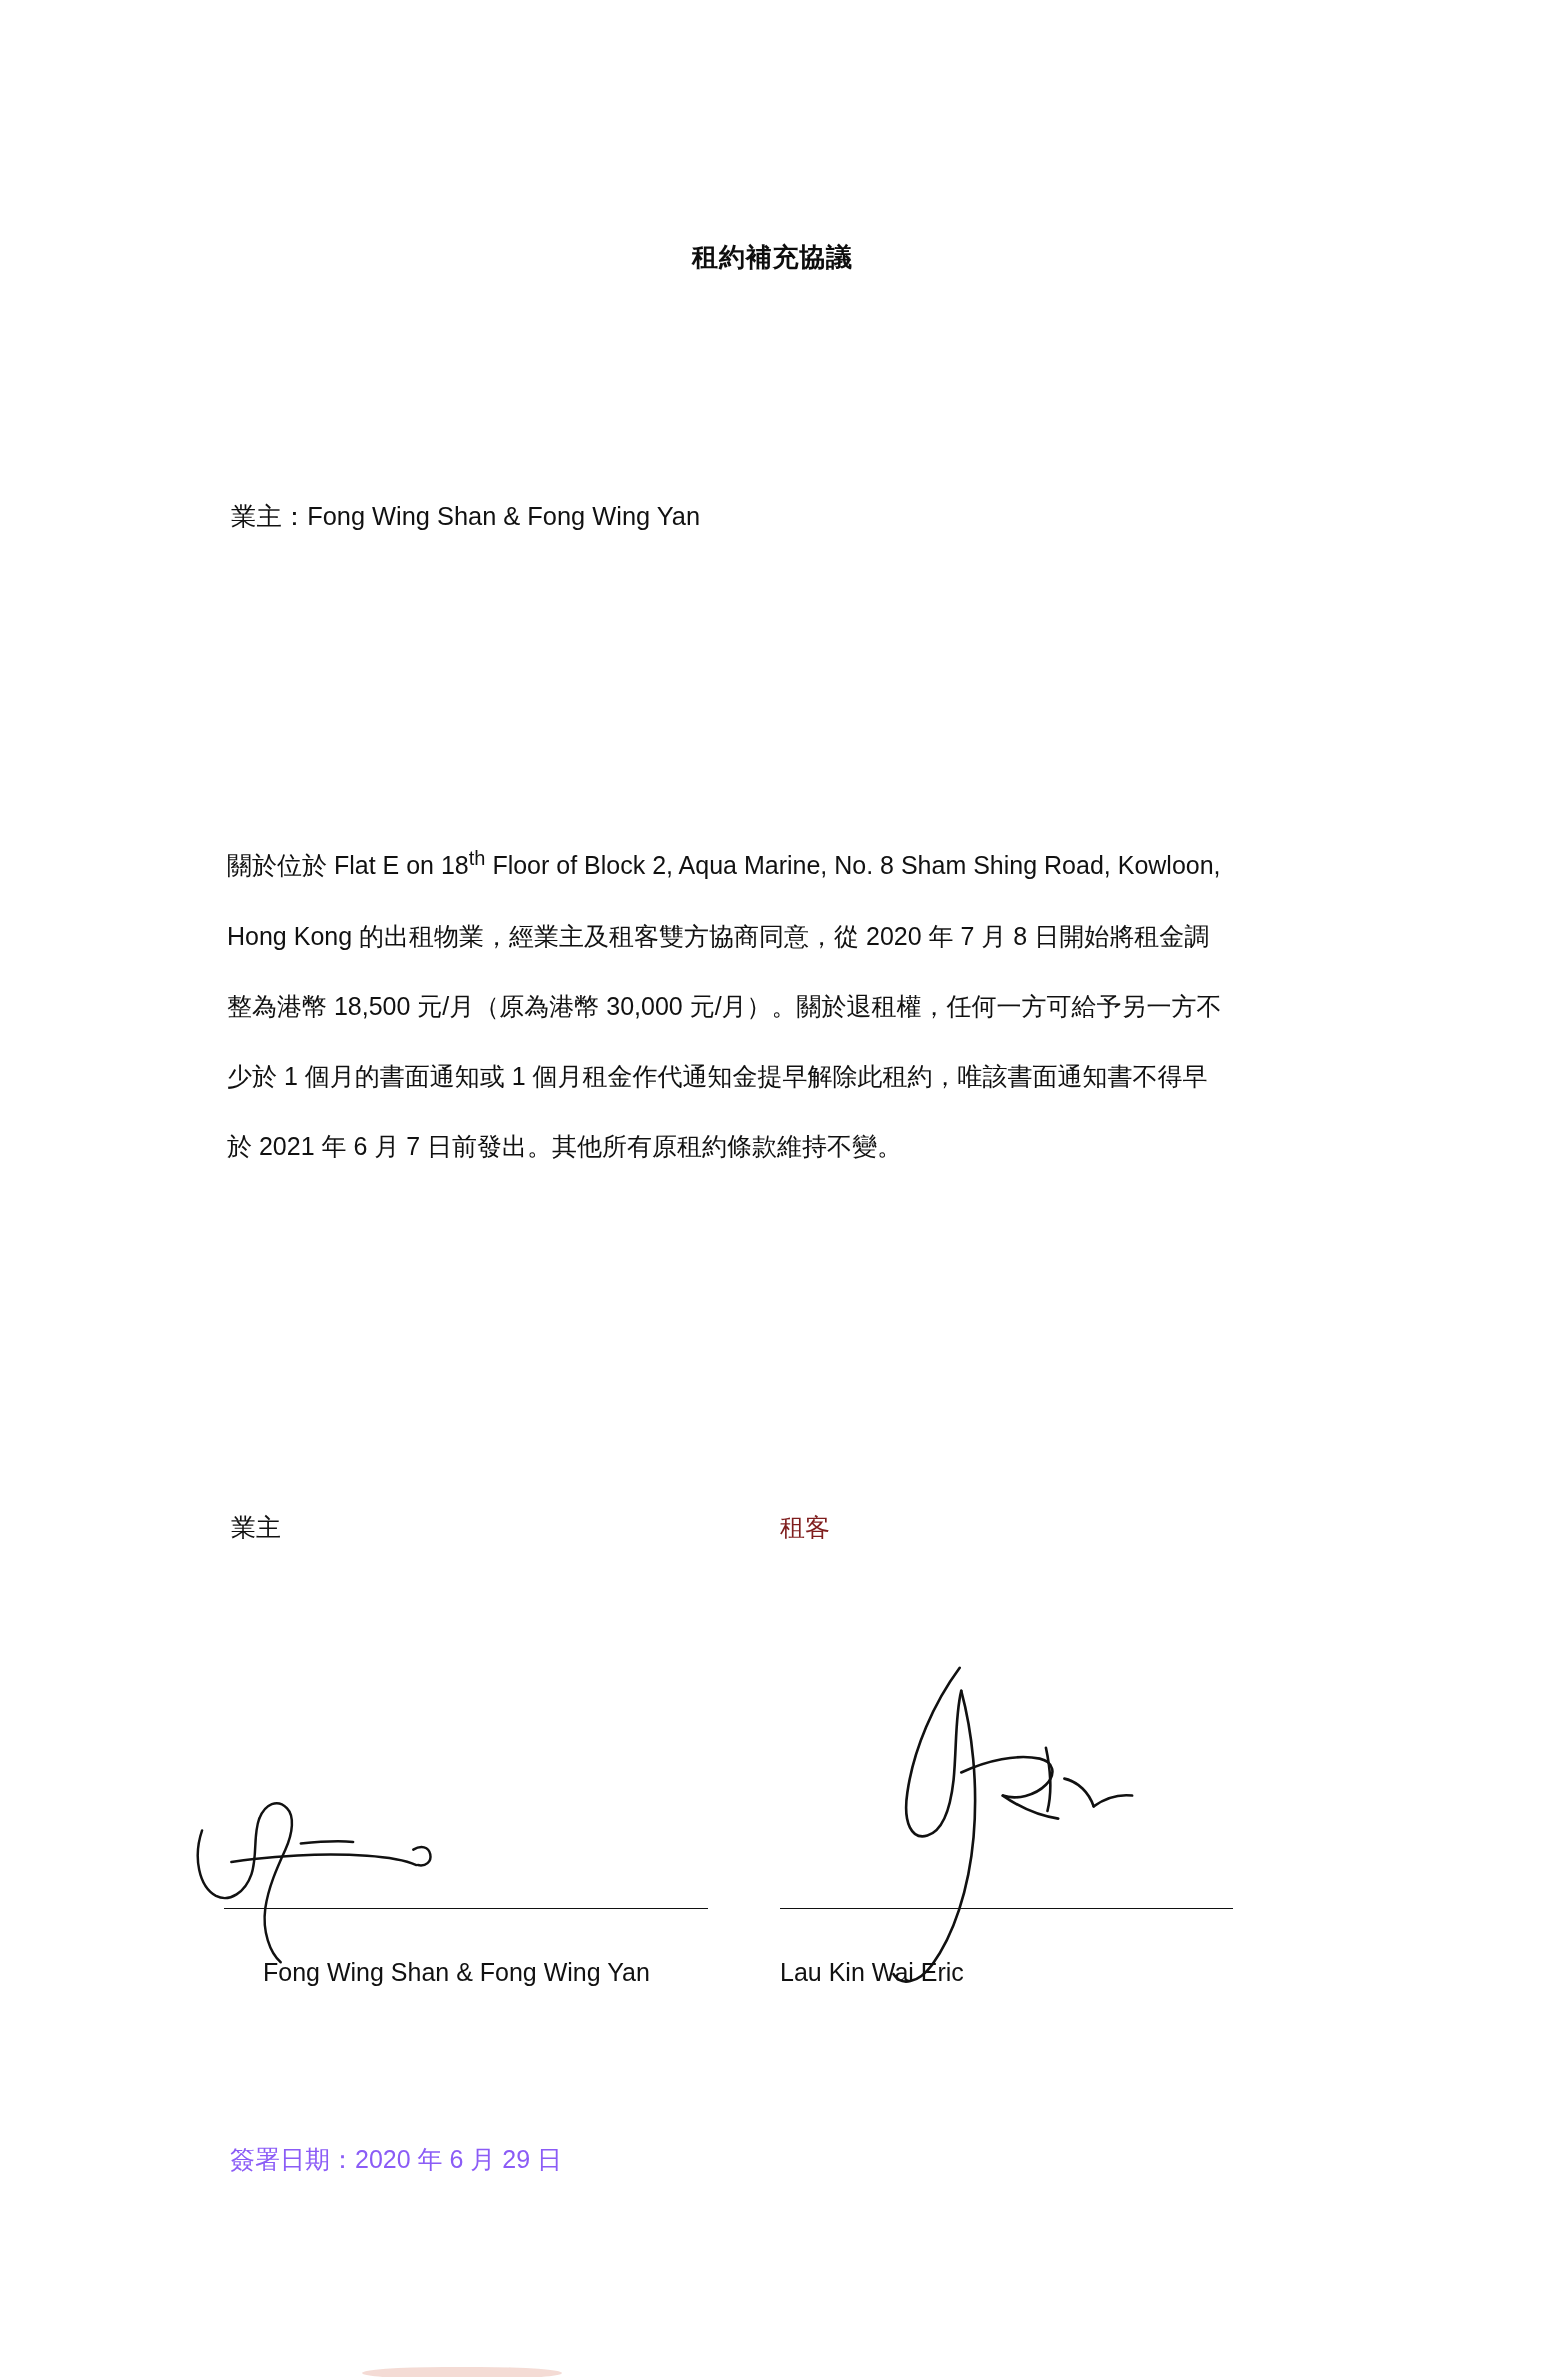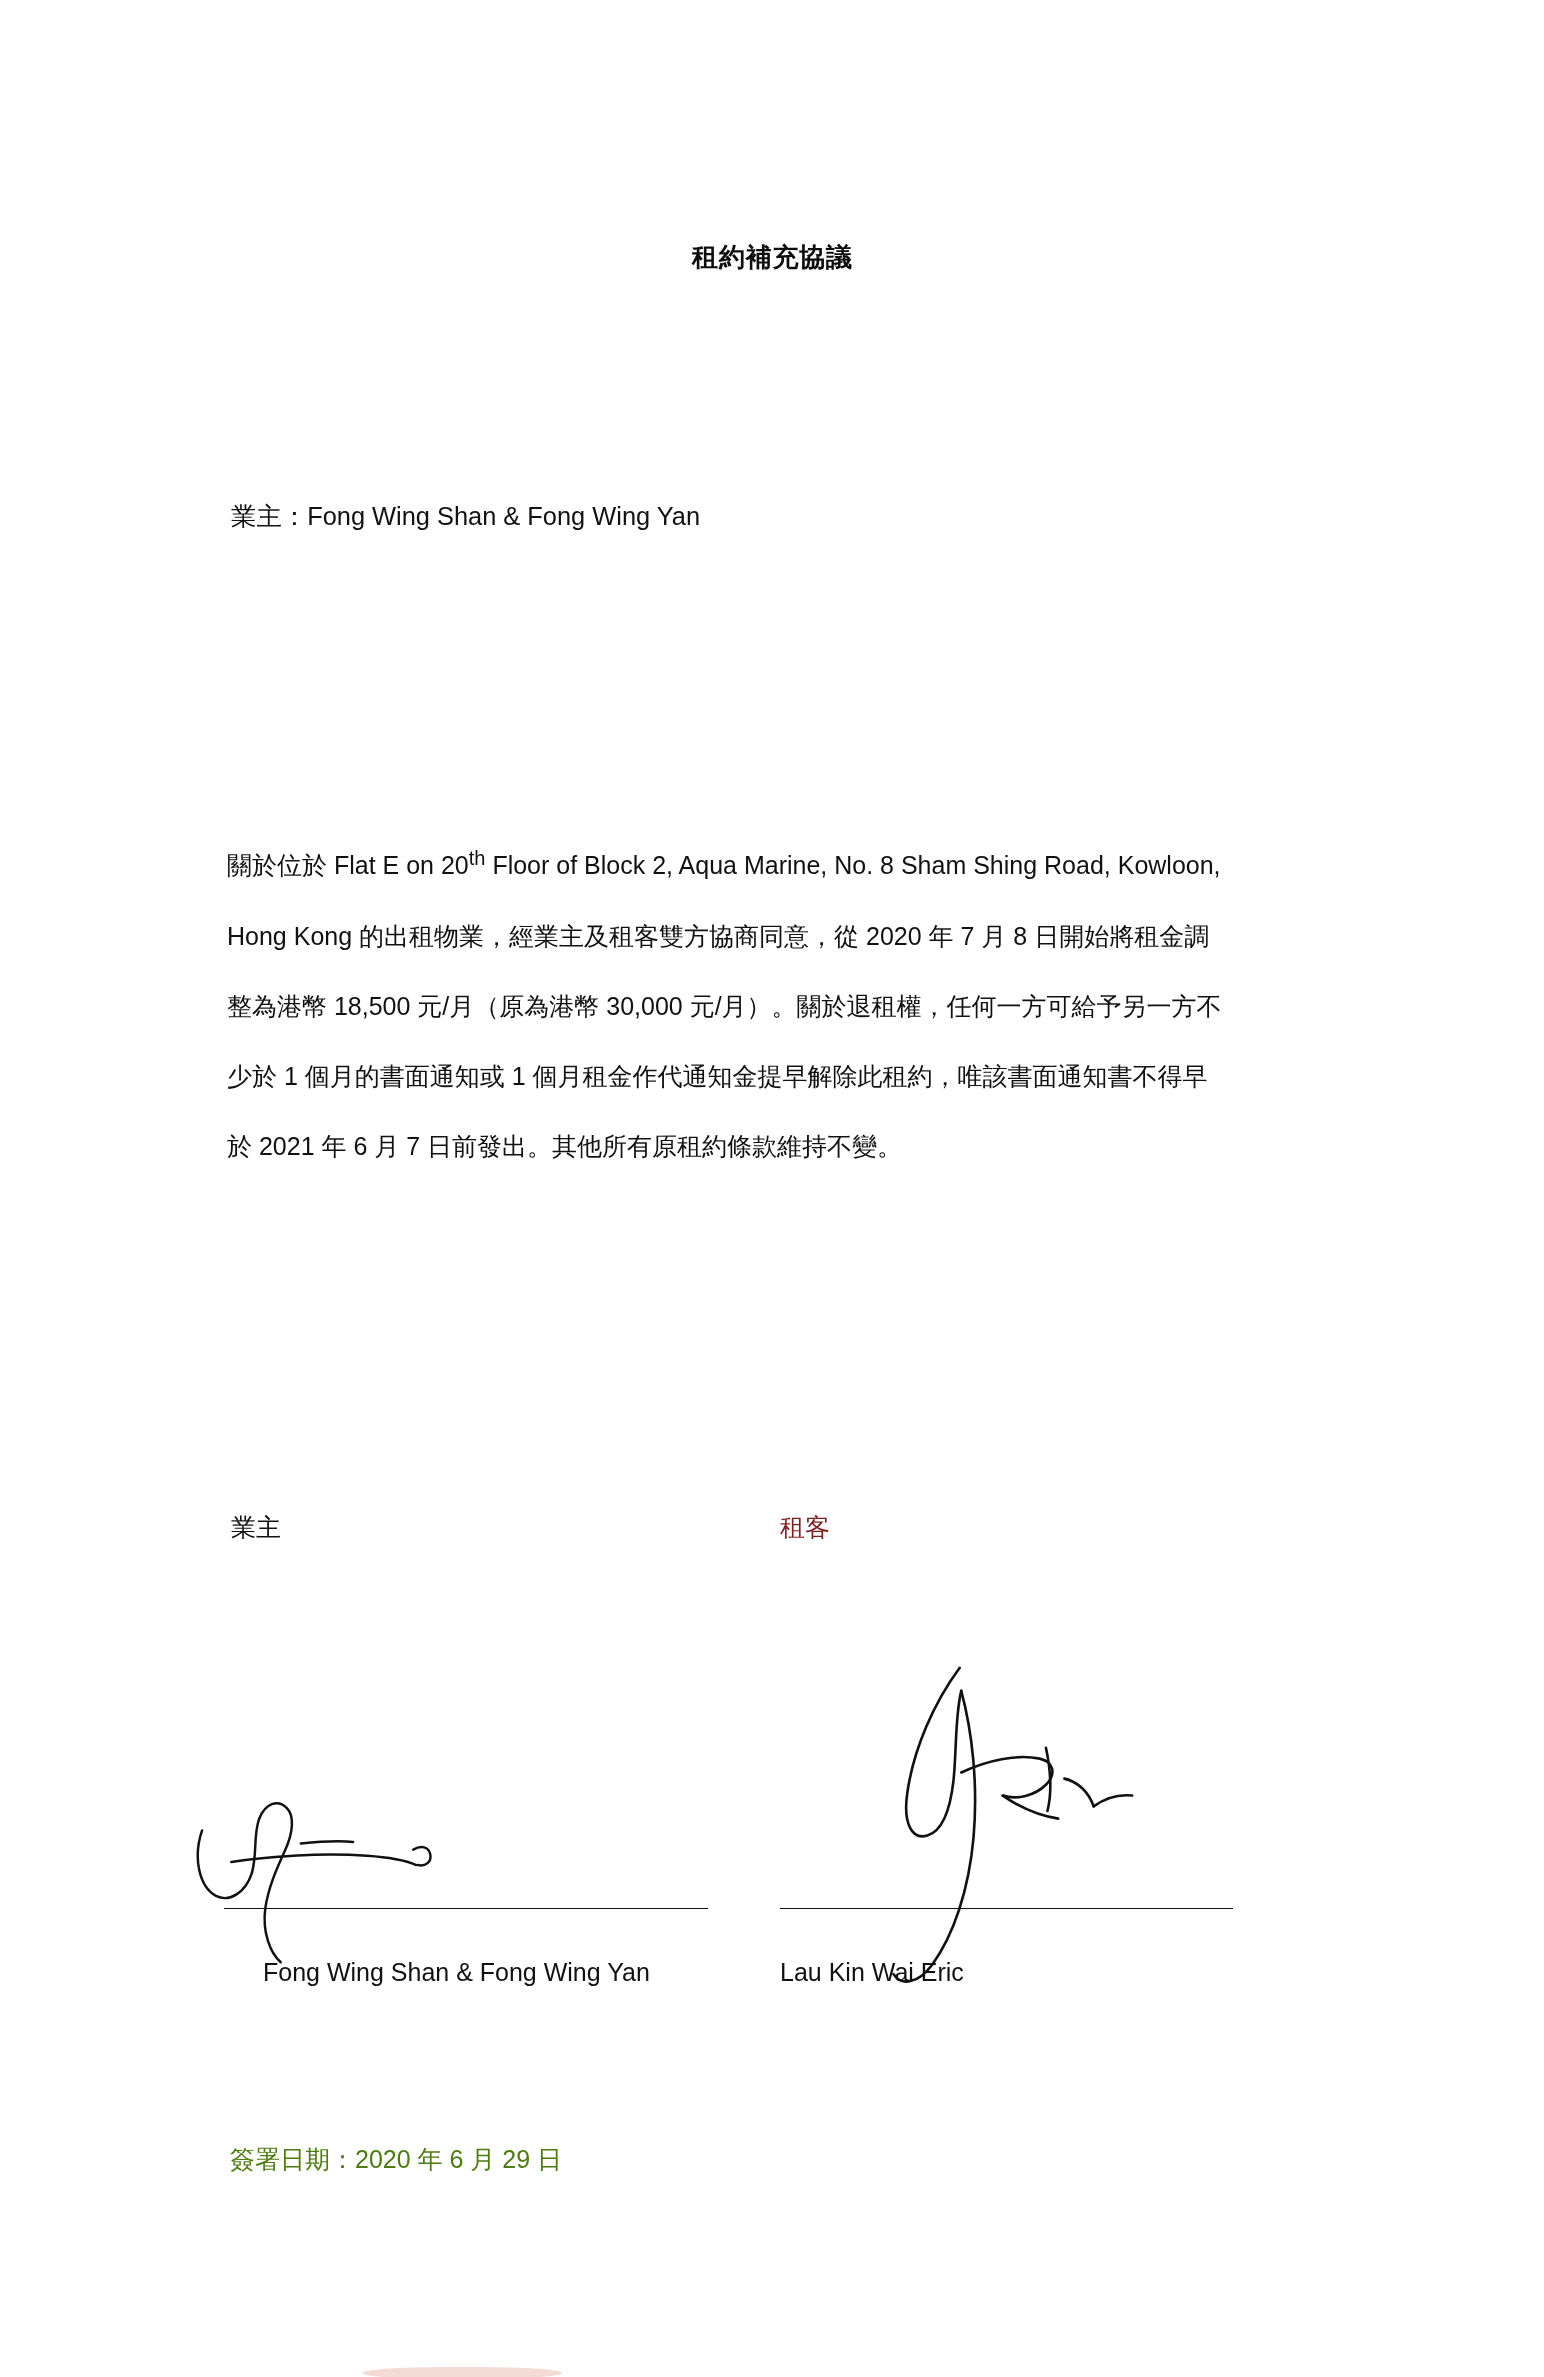--- a/index.html
+++ b/index.html
@@ -109,21 +109,21 @@
   }
   .sig-name-tenant {
     left: 780px;
     top: 1958px;
   }
   .sign-date {
     position: absolute;
     left: 230px;
     top: 2143px;
     font-size: 25px;
-    color: #4d7c0f;
+    color: #8b5cf6;
     white-space: nowrap;
   }
   .signature-svg {
     position: absolute;
     pointer-events: none;
   }
   .sig-owner-mark {
     left: 185px;
     top: 1788px;
     width: 324px;
@@ -152,21 +152,21 @@
 <div class="page">
 
   <div class="doc-title">租約補充協議</div>
 
   <div class="party-block">
     <div class="party-line">業主：Fong Wing Shan &amp; Fong Wing Yan</div>
   </div>
 
   <div class="body-block">
     <div class="body-line">
-      <span>關於位於 Flat E on 20</span><sup>th</sup><span> Floor of Block 2, Aqua Marine, No. 8 Sham Shing Road, Kowloon,</span>
+      <span>關於位於 Flat E on 18</span><sup>th</sup><span> Floor of Block 2, Aqua Marine, No. 8 Sham Shing Road, Kowloon,</span>
     </div>
     <div class="body-line">Hong Kong 的出租物業，經業主及租客雙方協商同意，從 2020 年 7 月 8 日開始將租金調</div>
     <div class="body-line">整為港幣 18,500 元/月（原為港幣 30,000 元/月）。關於退租權，任何一方可給予另一方不</div>
     <div class="body-line">少於 1 個月的書面通知或 1 個月租金作代通知金提早解除此租約，唯該書面通知書不得早</div>
     <div class="body-line">於 2021 年 6 月 7 日前發出。其他所有原租約條款維持不變。</div>
   </div>
 
   <div class="sig-labels">
     <div class="sig-label-owner">業主</div>
     <div class="sig-label-tenant">租客</div>

